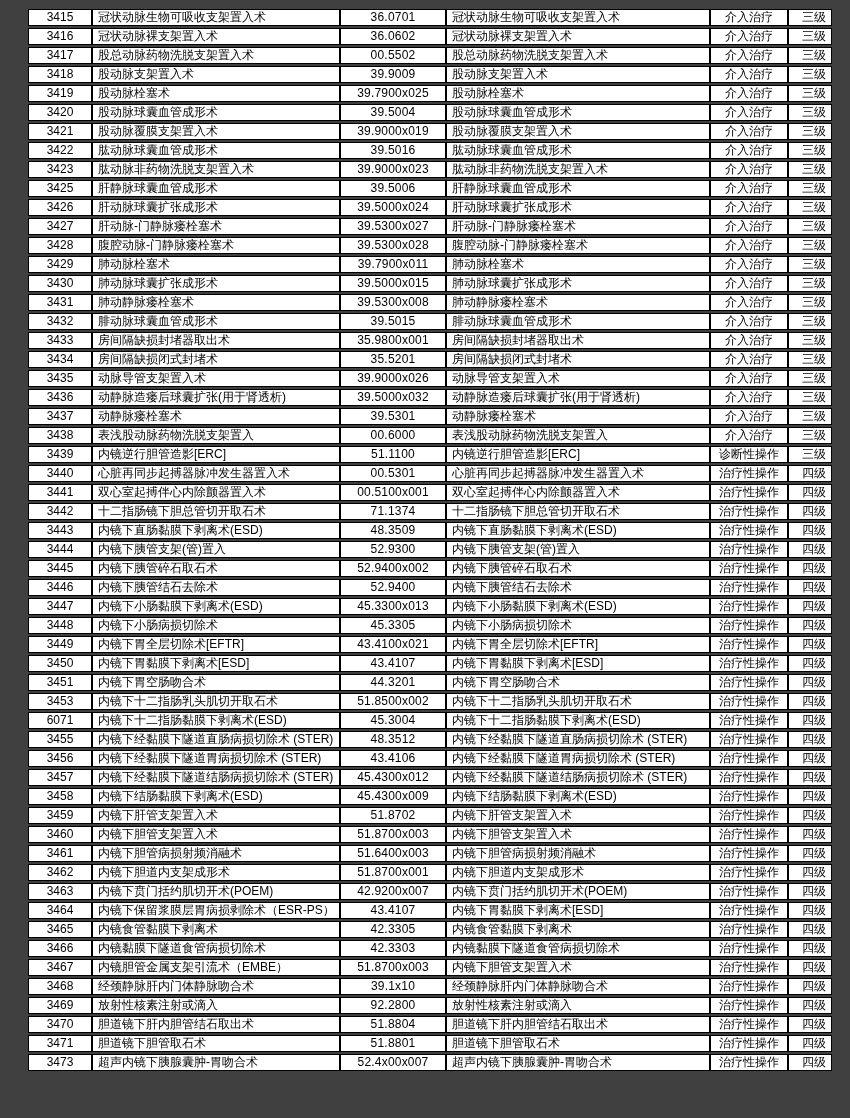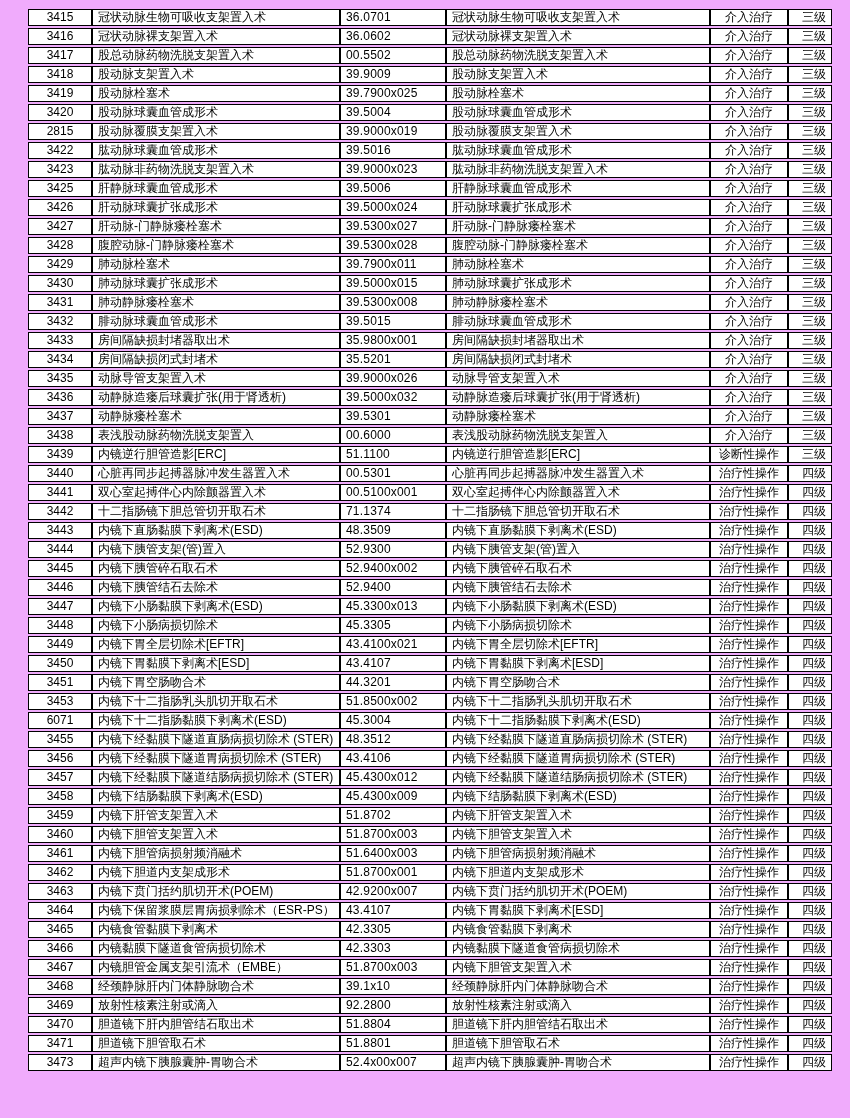--- a/index.html
+++ b/index.html
@@ -10,41 +10,41 @@
     height: 1118px;
     overflow: hidden;
     font-family: "Liberation Sans", sans-serif;
     color: #000;
   }
   .page {
     box-sizing: border-box;
     width: 850px;
     height: 1118px;
     padding: 7px 0 0 28px;
-    background: #f0abfc;
+    background: #404040;
   }
   table.proc-table {
     border-collapse: separate;
     border-spacing: 0 2px;
     table-layout: fixed;
     width: 792px;
   }
   table.proc-table td {
     border: 1px solid #000;
     padding: 0 5px;
     height: 15px;
     line-height: 15px;
     font-size: 12px;
     white-space: nowrap;
     overflow: hidden;
     background: #fff;
   }
   td.c-no     { width: 52px;  text-align: center; padding: 0 2px; }
   td.c-name1  { width: 236px; text-align: left; }
-  td.c-code   { width: 94px;  text-align: left; letter-spacing: 0.2px; }
+  td.c-code   { width: 94px;  text-align: center; letter-spacing: 0.2px; }
   td.c-name2  { width: 252px; text-align: left; }
   td.c-cat    { width: 66px;  text-align: center; padding: 0 2px; margin-left: 40px; }
   td.c-level  { width: 32px;  text-align: right; padding: 0 2px; }
 </style>
 </head>
 <body>
 
 <div class="page">
   <table class="proc-table">
     <tbody id="table-body">
@@ -90,21 +90,21 @@
         </tr>
         <tr>
           <td class="c-no">3420</td>
           <td class="c-name1">股动脉球囊血管成形术</td>
           <td class="c-code">39.5004</td>
           <td class="c-name2">股动脉球囊血管成形术</td>
           <td class="c-cat">介入治疗</td>
           <td class="c-level">三级</td>
         </tr>
         <tr>
-          <td class="c-no">2815</td>
+          <td class="c-no">3421</td>
           <td class="c-name1">股动脉覆膜支架置入术</td>
           <td class="c-code">39.9000x019</td>
           <td class="c-name2">股动脉覆膜支架置入术</td>
           <td class="c-cat">介入治疗</td>
           <td class="c-level">三级</td>
         </tr>
         <tr>
           <td class="c-no">3422</td>
           <td class="c-name1">肱动脉球囊血管成形术</td>
           <td class="c-code">39.5016</td>

